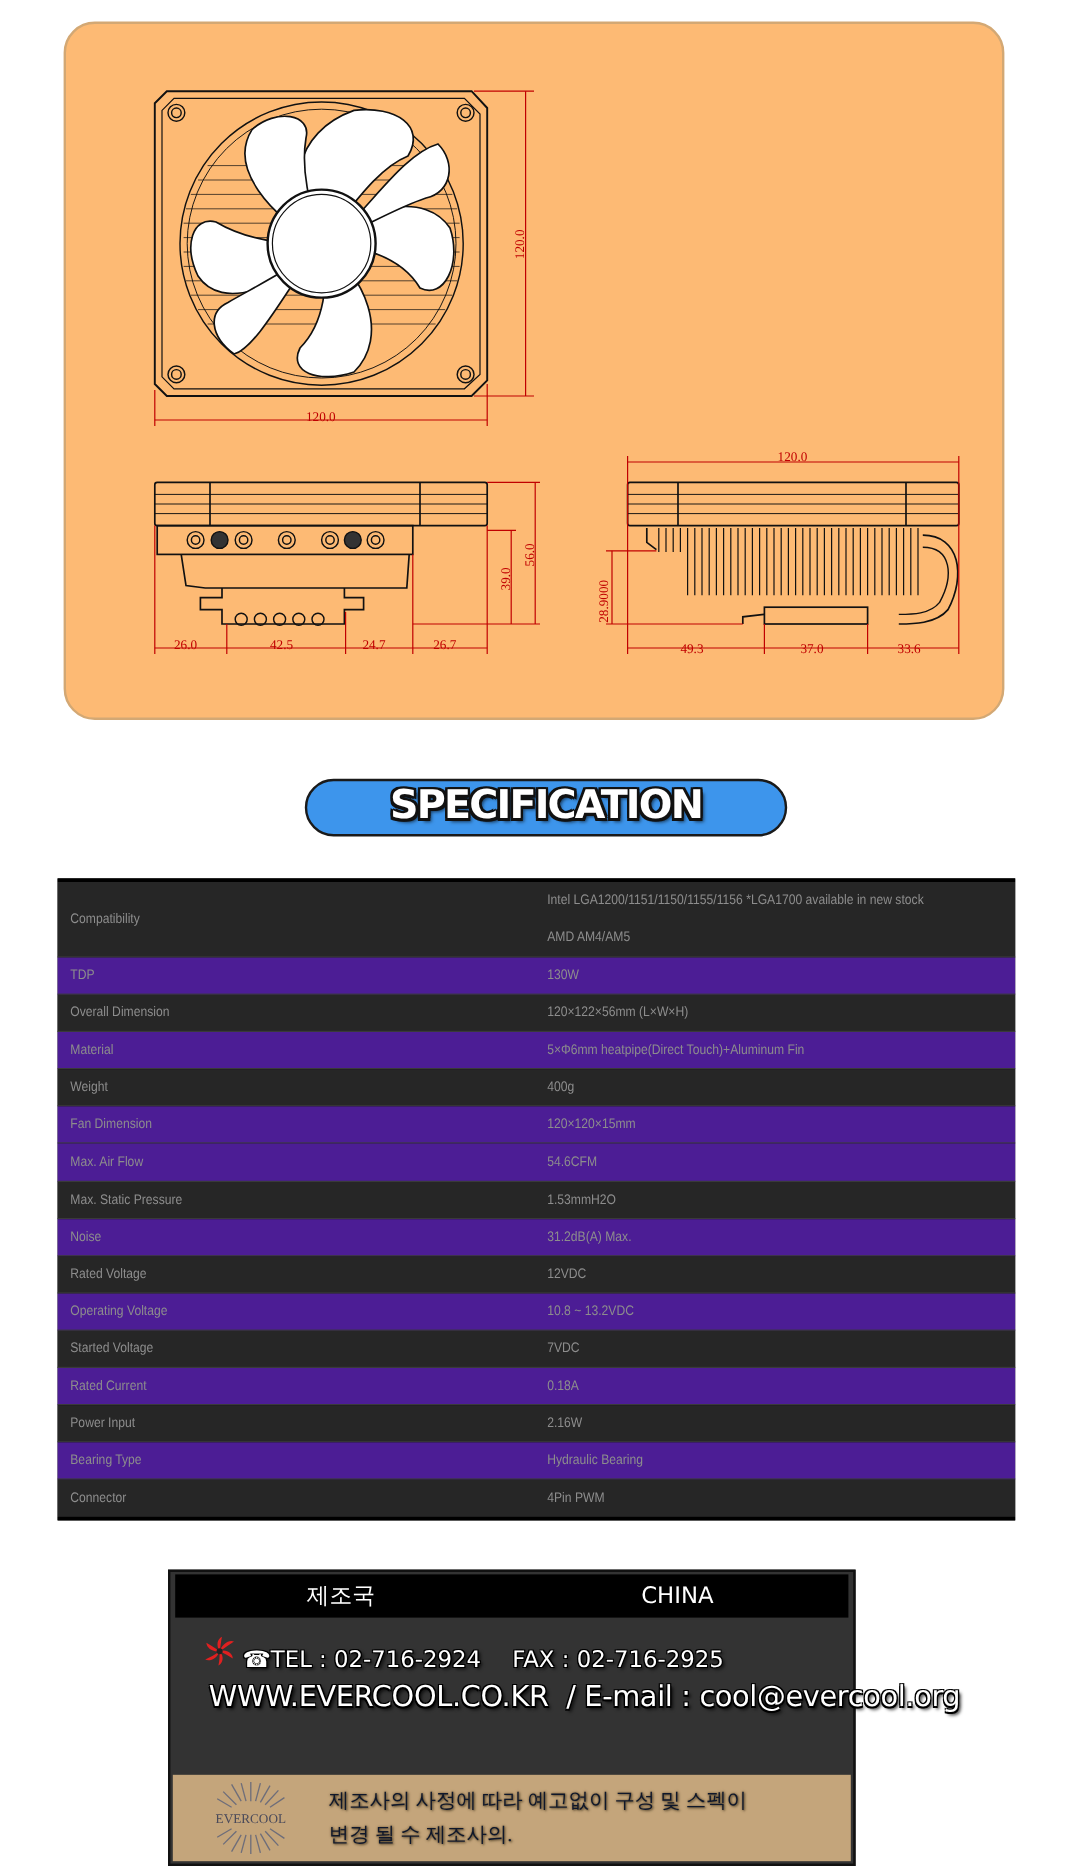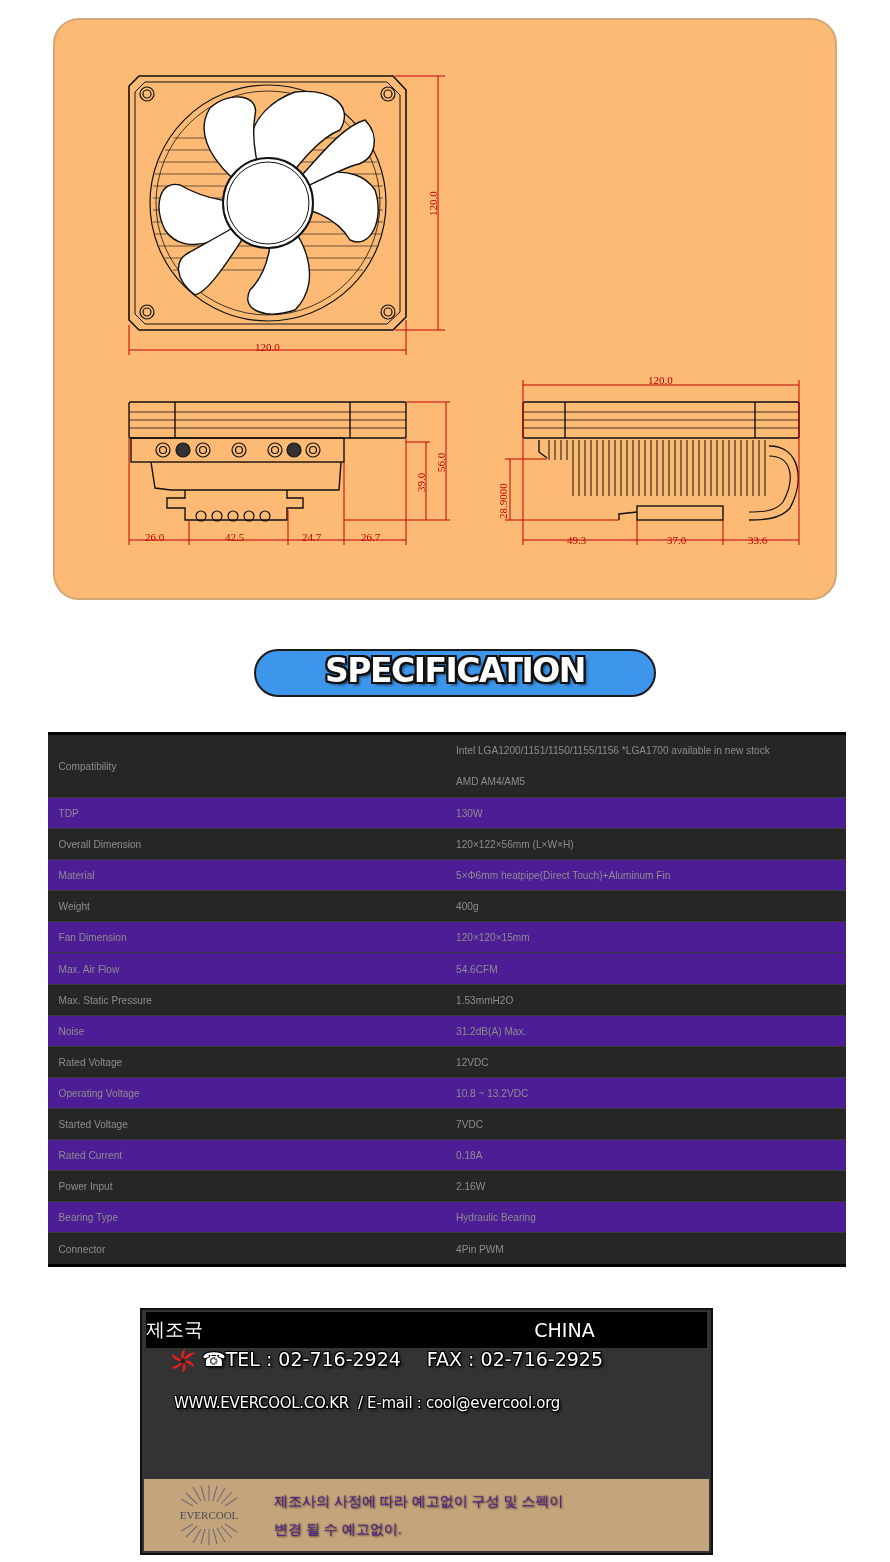--- a/index.html
+++ b/index.html
@@ -14,28 +14,28 @@
   .spec-row.odd { background: #262626; }
   .spec-row.even { background: #4c1d95; }
   .spec-row.tall { height: 63px; }
   .spec-label { width: 408px; padding-left: 12px; font-size: 11.5px; color: #8d8d8d; font-family: "Liberation Sans", sans-serif; transform: scaleX(0.88); transform-origin: left center; }
   .spec-value { flex: 1; font-size: 11.5px; color: #8d8d8d; transform: scaleX(0.88); transform-origin: left center; white-space: nowrap; }
   .spec-value .line { display: block; height: 31px; line-height: 31px; }
   .info-box { position: absolute; left: 140px; top: 1308px; width: 573px; height: 247px; background: #333333; border: 2px solid #111; }
   .info-row { display: flex; height: 38px; align-items: center; font-family: "DejaVu Sans", sans-serif; font-size: 19px; }
   .info-row.r1 { background: #000; color: #fff; margin: 2px 4px 0 4px; height: 36px; }
   .info-row.r2 { background: #3a3a3a; color: #fff; height: 40px; border-bottom: 2px solid #9a7a45; }
-  .info-row .k { width: 276px; }
+  .info-row .k { width: 276px; text-align: center; }
   .info-row .v { flex: 1; text-align: center; }
-  .contact { height: 46px; display: flex; align-items: flex-start; padding-left: 26px; color: #fff; font-family: "DejaVu Sans", sans-serif; font-size: 19px; text-shadow: 1px 1px 0 #000, -1px -1px 0 #000, 1px -1px 0 #000, -1px 1px 0 #000, 2px 2px 3px #000; }
+  .contact { height: 46px; display: flex; align-items: flex-end; padding-left: 26px; color: #fff; font-family: "DejaVu Sans", sans-serif; font-size: 19px; text-shadow: 1px 1px 0 #000, -1px -1px 0 #000, 1px -1px 0 #000, -1px 1px 0 #000, 2px 2px 3px #000; }
   .contact .gap { width: 26px; }
-  .web { height: 40px; display: flex; align-items: flex-start; padding-left: 32px; color: #fff; font-family: "DejaVu Sans", sans-serif; font-size: 15px; letter-spacing: -0.3px; text-shadow: 1px 1px 0 #000, -1px -1px 0 #000, 1px -1px 0 #000, -1px 1px 0 #000, 2px 2px 3px #000; }
+  .web { height: 40px; display: flex; align-items: center; padding-left: 32px; color: #fff; font-family: "DejaVu Sans", sans-serif; font-size: 24px; letter-spacing: -0.3px; text-shadow: 1px 1px 0 #000, -1px -1px 0 #000, 1px -1px 0 #000, -1px 1px 0 #000, 2px 2px 3px #000; }
   .notice { position: absolute; left: 2px; right: 2px; bottom: 2px; height: 72px; background: #c4a57b; display: flex; align-items: center; }
   .notice .logo { width: 130px; display: flex; justify-content: center; align-items: flex-start; }
-  .notice .txt { color: #4c1d95; font-family: Liberation Sans, sans-serif; font-size: 14px; line-height: 28px; text-shadow: 1px 1px 2px #5a4a30, 0 0 2px #6b5636; }
+  .notice .txt { color: #0f172a; font-family: Liberation Serif, serif; font-size: 17px; line-height: 28px; text-shadow: 1px 1px 2px #5a4a30, 0 0 2px #6b5636; }
 </style>
 </head>
 <body>
 
 <div class="drawing-card">
   <svg width="784" height="582" viewBox="0 0 784 582">
 
     <g stroke="#111" fill="none" stroke-width="1.6">
       <path d="M84,56 L338,56 L351,70 L351,297 L338,310 L84,310 L74,300 L74,66 Z"></path>
       <path d="M90,62 L332,62 L345,75 L345,292 L332,304 L90,304 L80,294 L80,72 Z" stroke-width="1"></path>
@@ -334,16 +334,16 @@
             <line x1="12" y1="11" x2="23" y2="23"></line>
           <line x1="-12" y1="11" x2="-23" y2="22"></line>
             <line x1="16" y1="9" x2="28" y2="17"></line>
           <line x1="-16" y1="9" x2="-28" y2="16"></line>
         </g>
         <text x="0" y="4" text-anchor="middle" font-family="Liberation Serif, serif" font-size="11" fill="#4a4a5a">EVERCOOL</text>
       </svg>
     </div>
     <div class="txt">
       <div>제조사의 사정에 따라 예고없이 구성 및 스펙이</div>
-      <div>변경 될 수 예고없이.</div>
+      <div>변경 될 수 제조사의.</div>
     </div>
   </div>
 </div>
 
 </body></html>

